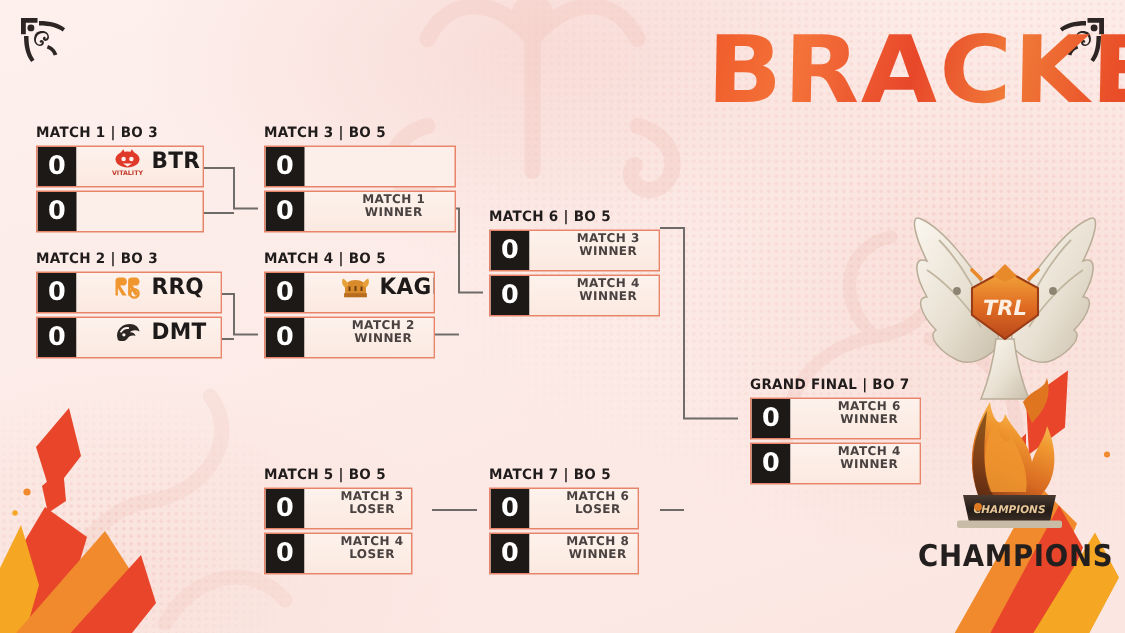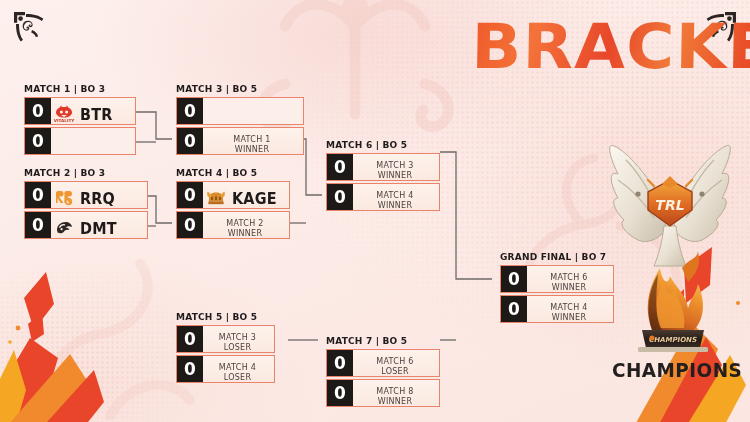--- a/index.html
+++ b/index.html
@@ -101,38 +101,38 @@
     width: 26px; flex: 0 0 26px;
     background: #1c1917;
     color: #ffffff;
     font-family: "DejaVu Sans", sans-serif;
     font-weight: 700; font-size: 17px;
     display: flex; align-items: center; justify-content: center;
     letter-spacing: 0;
   }
   .slot-body {
     flex: 1 1 auto;
-    display: flex; align-items: flex-end;
-    padding-left: 2px;
+    display: flex; align-items: flex-start;
+    padding-left: 23px;
     background: linear-gradient(180deg,#fdf2ec 0%,#fbe9e0 100%);
     min-width: 0;
   }
   .team-logo { width: 22px; height: 20px; flex: 0 0 22px; margin-right: 5px; }
   .team-name {
     font-family: "DejaVu Sans", sans-serif;
     font-weight: 700; font-size: 15px; letter-spacing: .2px;
     color: #1d1a19;
     transform: scaleX(.96); transform-origin: left center;
     white-space: nowrap;
   }
   .placeholder {
     flex: 1 1 auto;
     text-align: center;
     font-family: "DejaVu Sans", sans-serif;
-    font-weight: 400; font-size: 8px; line-height: 1.18;
+    font-weight: 700; font-size: 8px; line-height: 1.18;
     letter-spacing: .3px; color: #4a4240;
     padding-right: 4px;
     white-space: nowrap;
   }
 
   
   #links { position: absolute; inset: 0; pointer-events: none; }
 </style>
 </head>
 <body>
@@ -438,21 +438,21 @@
       <div class="score">0</div>
       <div class="slot-body">
         <div class="placeholder">
           <div>MATCH 4</div>
           <div>LOSER</div>
         </div>
       </div>
     </div>
   </div>
 
-  <div class="match" id="m-match-7" style="left:326px; top:311px; width:114px;margin-top:24px;">
+  <div class="match" id="m-match-7" style="left:326px; top:311px; width:100px;">
     <div class="match-label">MATCH 7 | BO 5</div>
     <div class="slot">
       <div class="score">0</div>
       <div class="slot-body">
         <div class="placeholder">
           <div>MATCH 6</div>
           <div>LOSER</div>
         </div>
       </div>
     </div>

